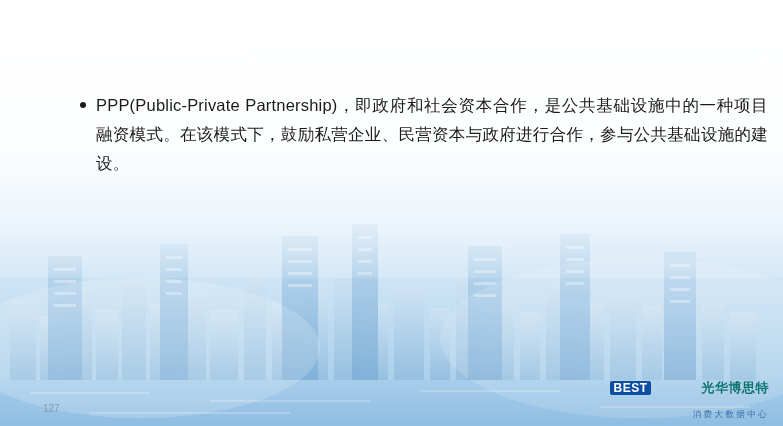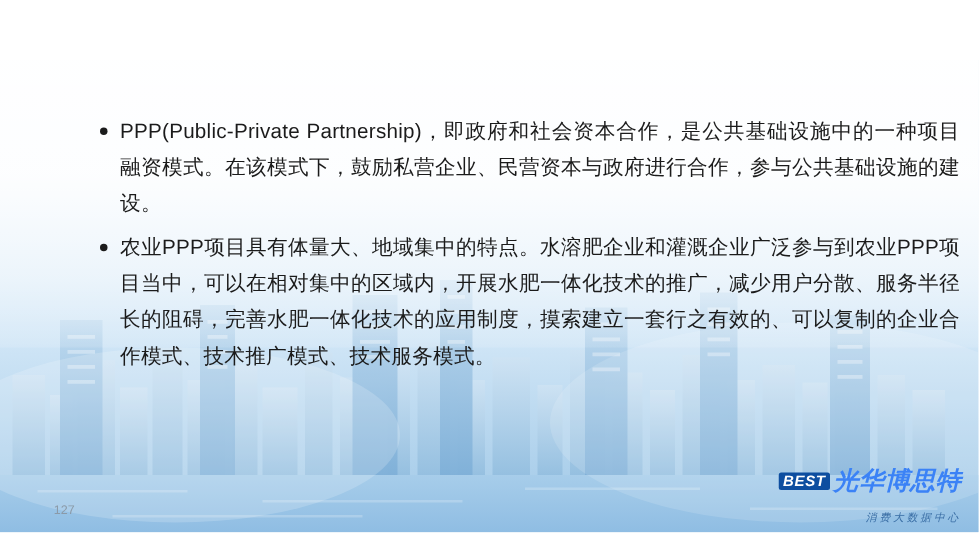--- a/index.html
+++ b/index.html
@@ -139,43 +139,43 @@
     z-index: 6;
     margin-left: 25px;
   }
   .brand {
     position: absolute;
     right: 14px;
     bottom: 8px;
     z-index: 6;
     text-align: right;
     line-height: 1;
-    font-style: italic;
   }
   .brand-row {
     display: flex;
     align-items: center;
     justify-content: flex-end;
     gap: 3px;
   }
   .brand-badge {
     display: inline-block;
     background: #0d4ea0;
     color: #ffffff;
     font-size: 12px;
     font-weight: bold;
     padding: 1px 3px;
     border-radius: 2px;
     letter-spacing: 0.5px;
   }
   .brand-name {
-    font-size: 20px;
+    font-size: 13px;
     font-weight: bold;
-    color: #3b82f6;
+    color: #0f766e;
     letter-spacing: 0.5px;
+    margin-left: 48px;
   }
   .brand-sub {
     margin-top: 15px;
     font-size: 8.5px;
     color: #3a6ea5;
     letter-spacing: 2.4px;
   }
 </style>
 </head>
 <body>
@@ -289,24 +289,20 @@
     <div class="bg-fade-top"></div>
   </div>
 
 
   <div class="content">
     <div class="bullets">
       <div class="bullet">
         <span class="dot"></span>
         <span>PPP(Public-Private  Partnership)，即政府和社会资本合作，是公共基础设施中的一种项目融资模式。在该模式下，鼓励私营企业、民营资本与政府进行合作，参与公共基础设施的建设。</span>
       </div>
-      <div class="bullet">
-        <span class="dot"></span>
-        <span>农业PPP项目具有体量大、地域集中的特点。水溶肥企业和灌溉企业广泛参与到农业PPP项目当中，可以在相对集中的区域内，开展水肥一体化技术的推广，减少用户分散、服务半径长的阻碍，完善水肥一体化技术的应用制度，摸索建立一套行之有效的、可以复制的企业合作模式、技术推广模式、技术服务模式。</span>
-      </div>
     </div>
   </div>
 
   <div class="page-number">127</div>
 
   <div class="brand">
     <div class="brand-row">
       <span class="brand-badge">BEST</span>
       <span class="brand-name">光华博思特</span>
     </div>

